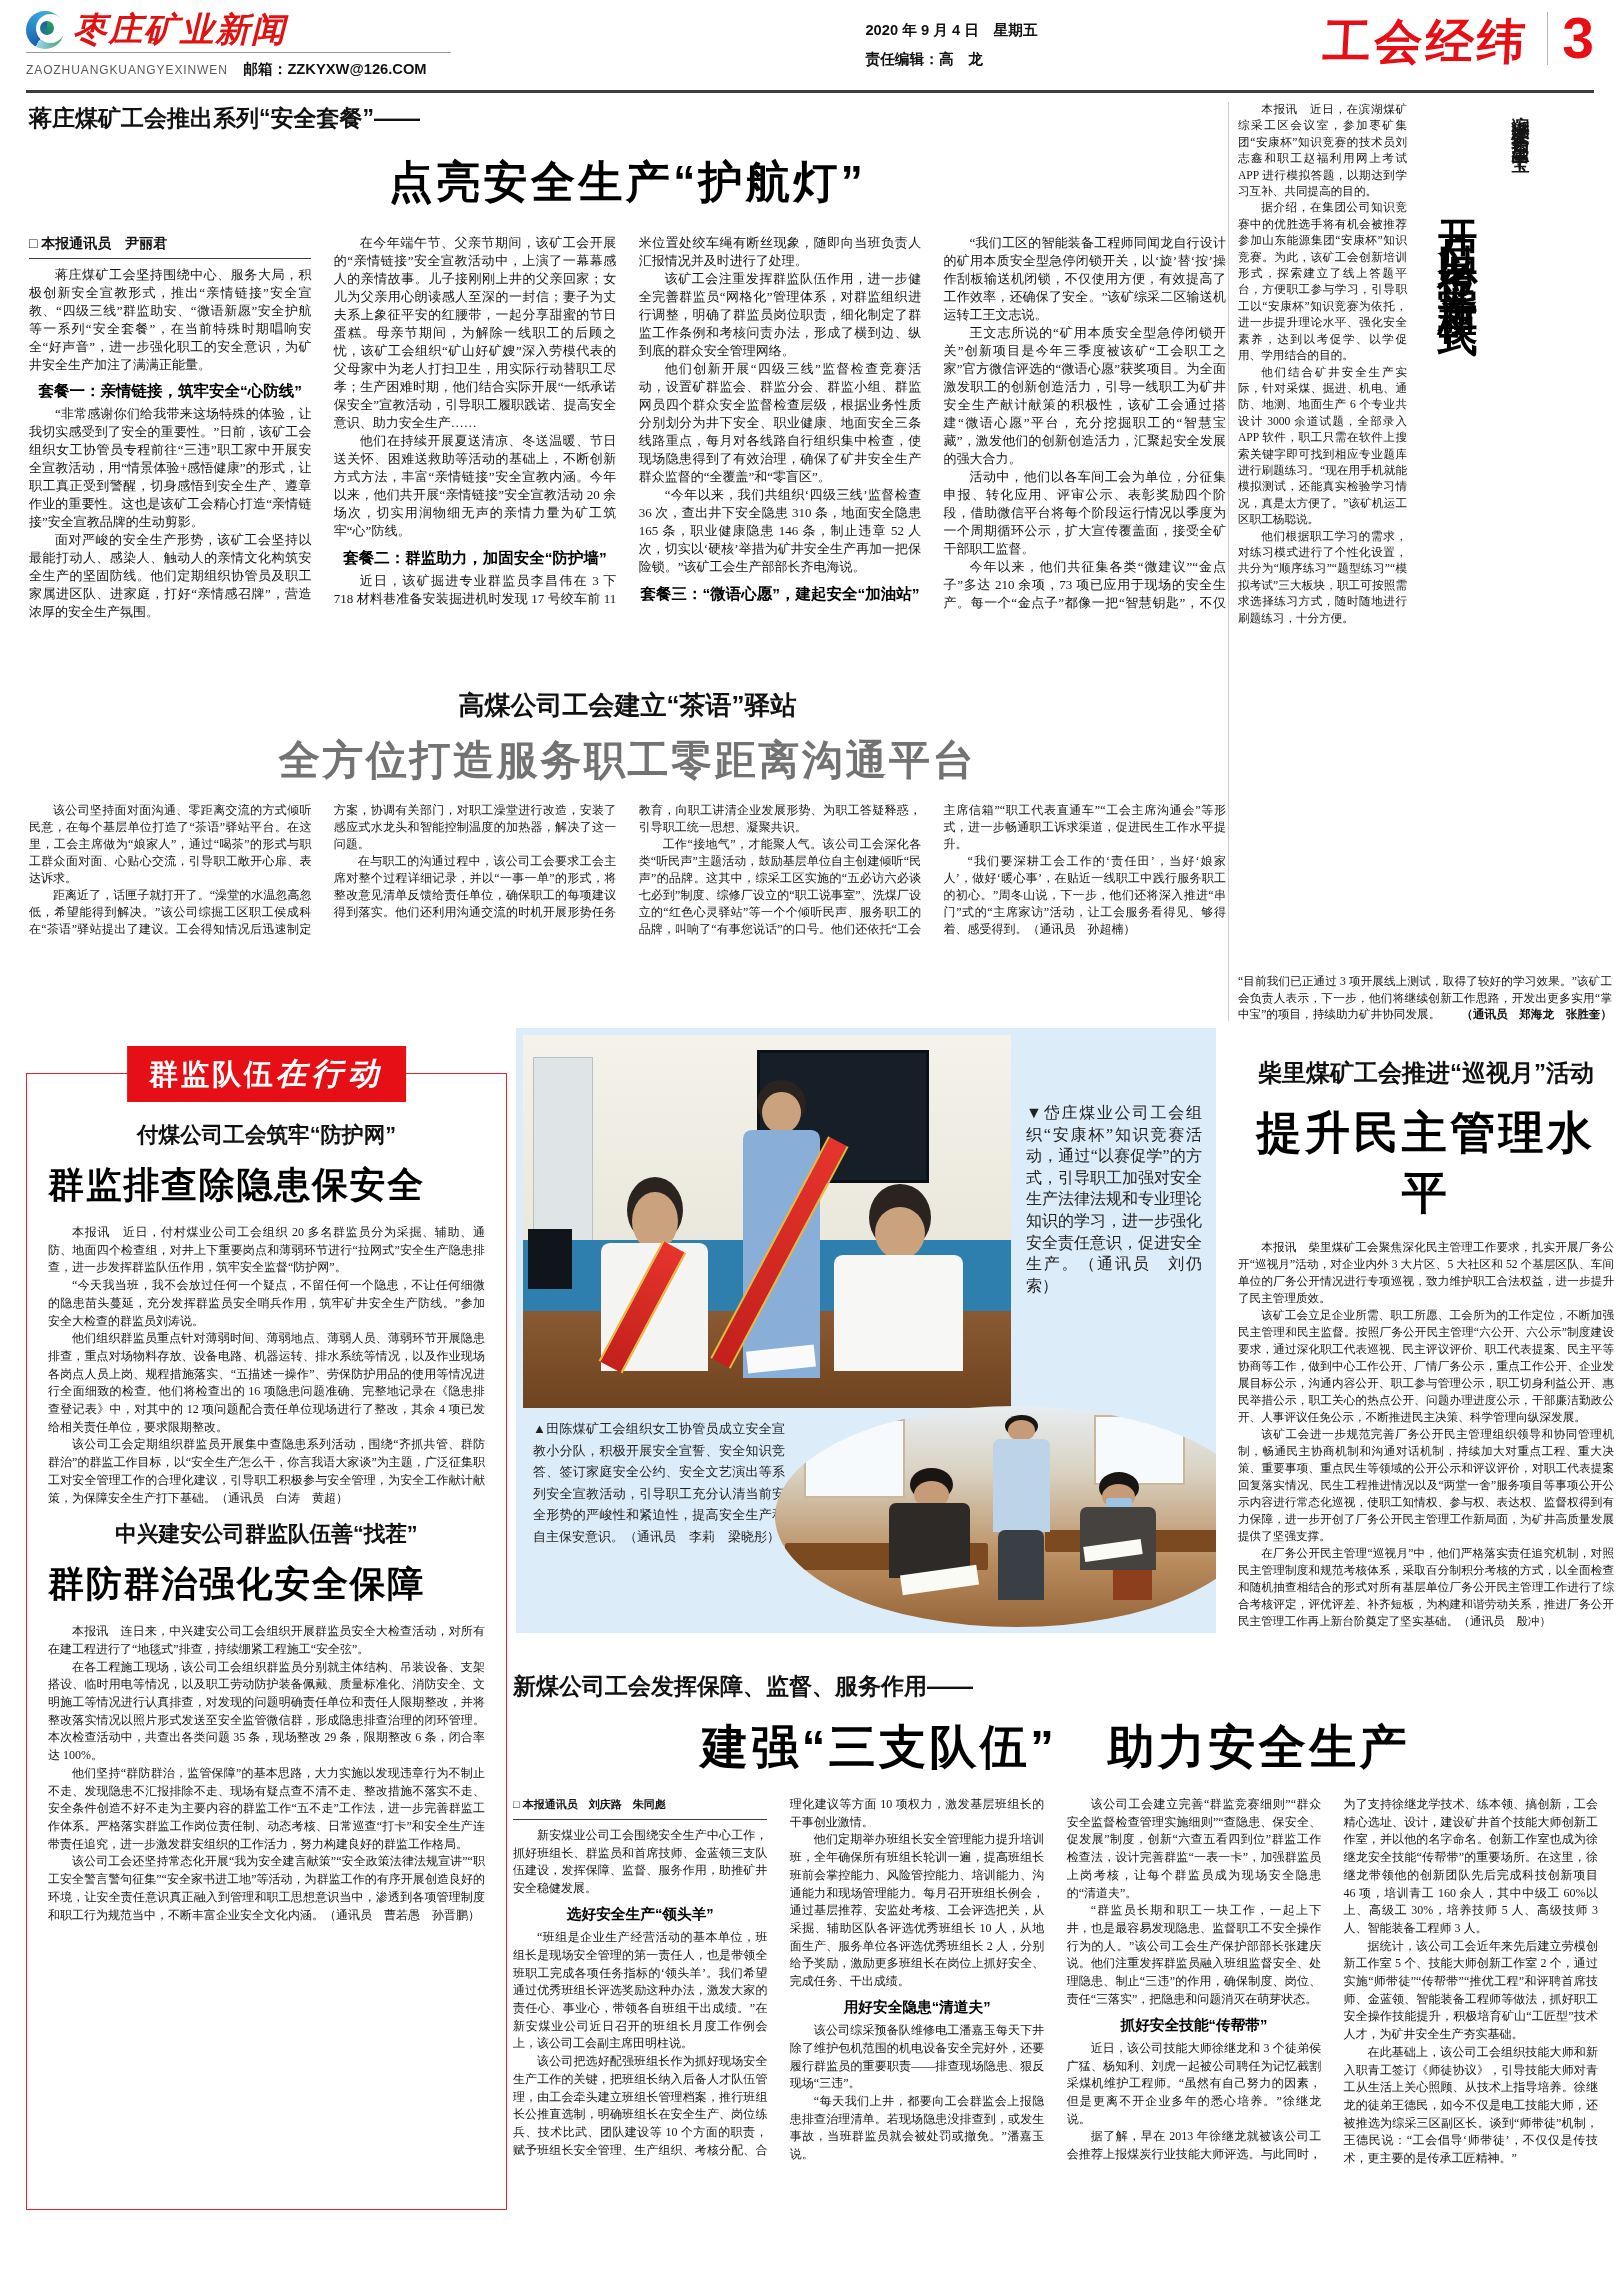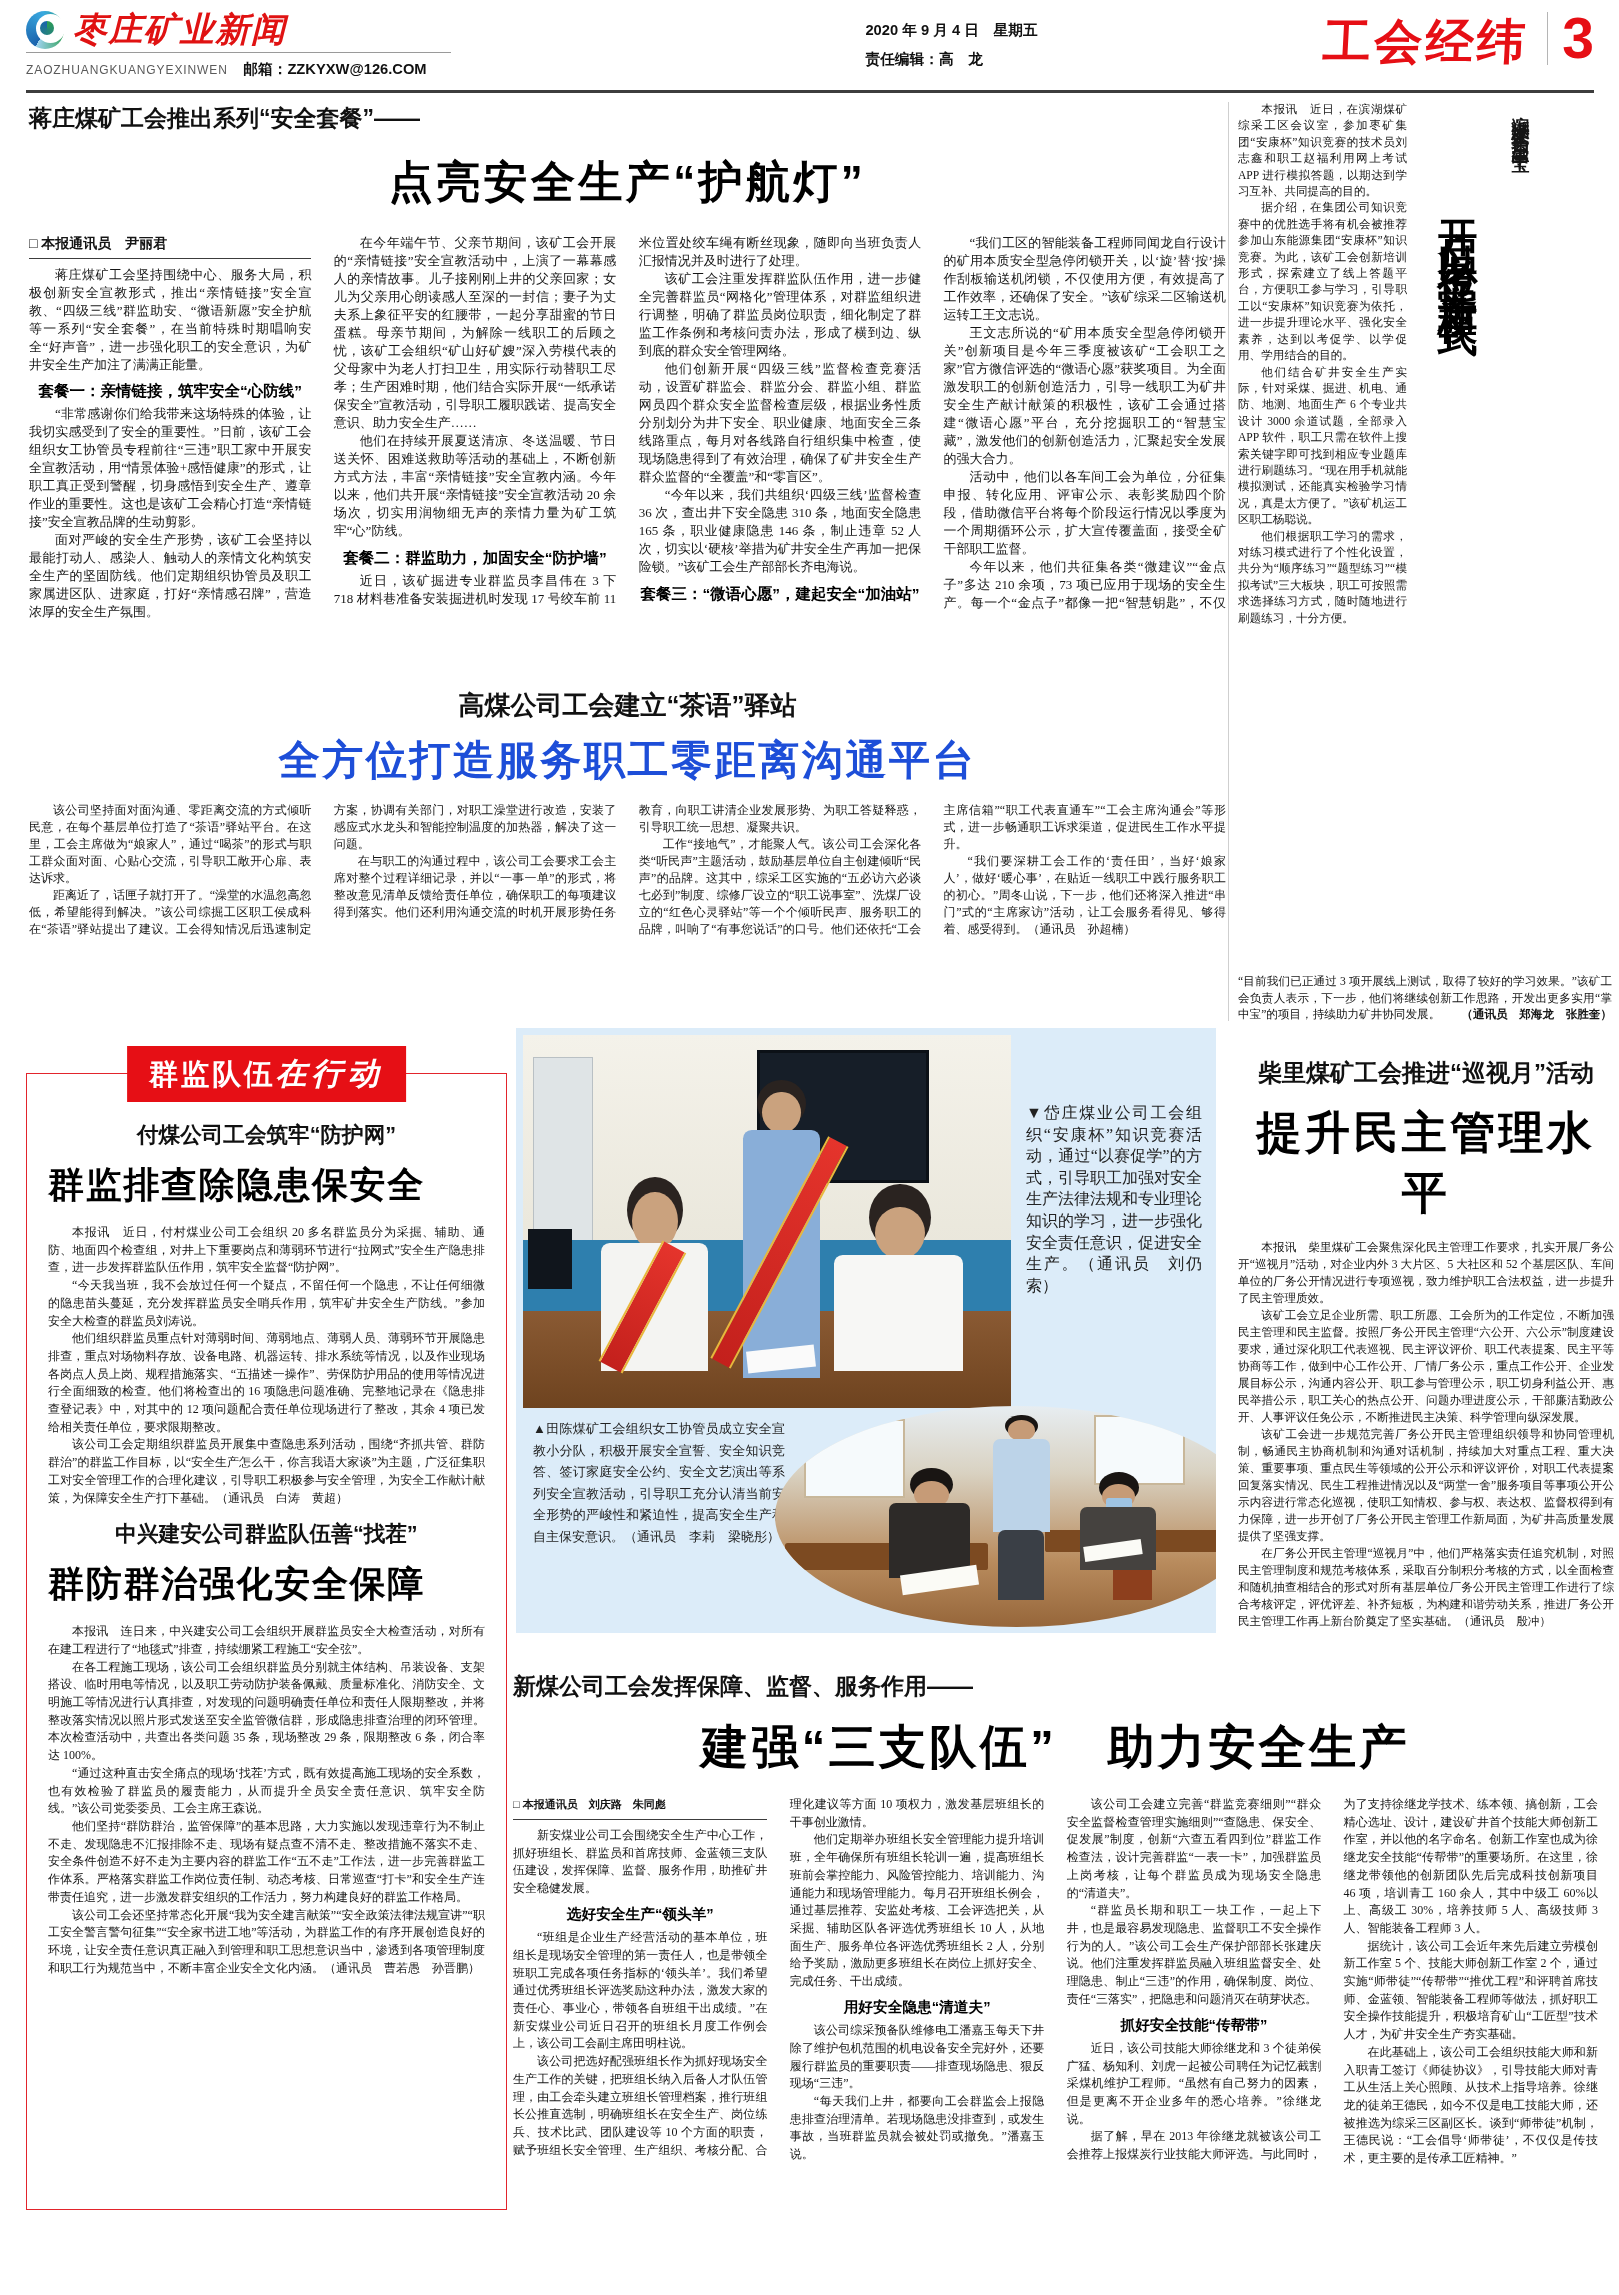--- a/index.html
+++ b/index.html
@@ -50,21 +50,21 @@
   .binhu-head{writing-mode:vertical-rl;font-size:40px;font-weight:900;letter-spacing:12px;margin-left:24px;margin-top:86px;
      height:759px;color:#000;font-family:"DejaVu Serif","Liberation Serif",serif;}
   .binhu-kick{writing-mode:vertical-rl;font-size:18px;font-weight:bold;margin-left:22.4px;margin-top:0;height:552px;
      font-family:"Liberation Sans",sans-serif;letter-spacing:3.4px;}
   .binhu-foot{margin-top:5.2px;font-size:11.6px;line-height:16.4px;text-align:justify;}
   .binhu-foot .credit{float:right;}
   
   .chayu{position:absolute;left:29px;top:688px;width:1197px;}
   .chayu .kicker{font-size:26px;text-align:center;}
   .chayu .headline{font-size:41px;font-weight:900;text-align:center;letter-spacing:2.6px;margin:10.3px 0 14px;
-     font-family:"DejaVu Serif","Liberation Serif",serif;color:#1d4ed8;}
+     font-family:"DejaVu Serif","Liberation Serif",serif;color:#737373;}
   .chayu .body{column-count:4;column-gap:22.4px;height:183px;overflow:hidden;font-size:12px;line-height:17px;}
   
   .box{position:absolute;left:26px;top:1073px;width:479px;height:1135px;border:1.7px solid #e33;border-color:#e2242c;}
   .box-inner{padding:34px 21px 12px 21px;height:1076px;overflow:hidden;}
   .banner{position:absolute;left:50%;top:-28px;transform:translateX(-50%);background:#e60f15;color:#fff;
      padding:7px 22.4px;white-space:nowrap;}
   .banner-main{font-family:"Liberation Sans",sans-serif;font-weight:900;font-size:29px;letter-spacing:2.6px;}
   .banner-script{font-family:"DejaVu Serif",serif;font-style:italic;font-weight:bold;font-size:31px;letter-spacing:5.2px;}
   .box .kicker{font-size:21.6px;text-align:center;margin-top:12px;}
   .box .headline{font-size:36px;font-weight:900;letter-spacing:1.7px;margin:12px 0 14px;
@@ -193,21 +193,20 @@
           <p class="para">本报讯　近日，付村煤业公司工会组织 20 多名群监员分为采掘、辅助、通防、地面四个检查组，对井上下重要岗点和薄弱环节进行“拉网式”安全生产隐患排查，进一步发挥群监队伍作用，筑牢安全监督“防护网”。</p>
           <p class="para">“今天我当班，我不会放过任何一个疑点，不留任何一个隐患，不让任何细微的隐患苗头蔓延，充分发挥群监员安全哨兵作用，筑牢矿井安全生产防线。”参加安全大检查的群监员刘涛说。</p>
           <p class="para">他们组织群监员重点针对薄弱时间、薄弱地点、薄弱人员、薄弱环节开展隐患排查，重点对场物料存放、设备电路、机器运转、排水系统等情况，以及作业现场各岗点人员上岗、规程措施落实、“五描述一操作”、劳保防护用品的使用等情况进行全面细致的检查。他们将检查出的 16 项隐患问题准确、完整地记录在《隐患排查登记表》中，对其中的 12 项问题配合责任单位现场进行了整改，其余 4 项已发给相关责任单位，要求限期整改。</p>
           <p class="para">该公司工会定期组织群监员开展集中查隐患系列活动，围绕“齐抓共管、群防群治”的群监工作目标，以“安全生产怎么干，你言我语大家谈”为主题，广泛征集职工对安全管理工作的合理化建议，引导职工积极参与安全管理，为安全工作献计献策，为保障安全生产打下基础。（通讯员　白涛　黄超）</p>
         </div>
       <div class="kicker">中兴建安公司群监队伍善“找茬”</div>
       <div class="headline">群防群治强化安全保障</div>
       <div class="abody">
           <p class="para">本报讯　连日来，中兴建安公司工会组织开展群监员安全大检查活动，对所有在建工程进行了“地毯式”排查，持续绷紧工程施工“安全弦”。</p>
           <p class="para">在各工程施工现场，该公司工会组织群监员分别就主体结构、吊装设备、支架搭设、临时用电等情况，以及职工劳动防护装备佩戴、质量标准化、消防安全、文明施工等情况进行认真排查，对发现的问题明确责任单位和责任人限期整改，并将整改落实情况以照片形式发送至安全监管微信群，形成隐患排查治理的闭环管理。本次检查活动中，共查出各类问题 35 条，现场整改 29 条，限期整改 6 条，闭合率达 100%。</p>
-          <p class="para">“通过这种直击安全痛点的现场‘找茬’方式，既有效提高施工现场的安全系数，也有效检验了群监员的履责能力，从而提升全员安全责任意识、筑牢安全防线。”该公司党委委员、工会主席王森说。</p>
           <p class="para">他们坚持“群防群治，监管保障”的基本思路，大力实施以发现违章行为不制止不走、发现隐患不汇报排除不走、现场有疑点查不清不走、整改措施不落实不走、安全条件创造不好不走为主要内容的群监工作“五不走”工作法，进一步完善群监工作体系。严格落实群监工作岗位责任制、动态考核、日常巡查“打卡”和安全生产连带责任追究，进一步激发群安组织的工作活力，努力构建良好的群监工作格局。</p>
           <p class="para">该公司工会还坚持常态化开展“我为安全建言献策”“安全政策法律法规宣讲”“职工安全警言警句征集”“安全家书进工地”等活动，为群监工作的有序开展创造良好的环境，让安全责任意识真正融入到管理和职工思想意识当中，渗透到各项管理制度和职工行为规范当中，不断丰富企业安全文化内涵。（通讯员　曹若愚　孙晋鹏）</p>
         </div>
     </div>
   </div>
 
   <div class="photo-region">
     <div class="photo-main">
       <div class="pm-wall"></div>
       <div class="pm-door"></div>

